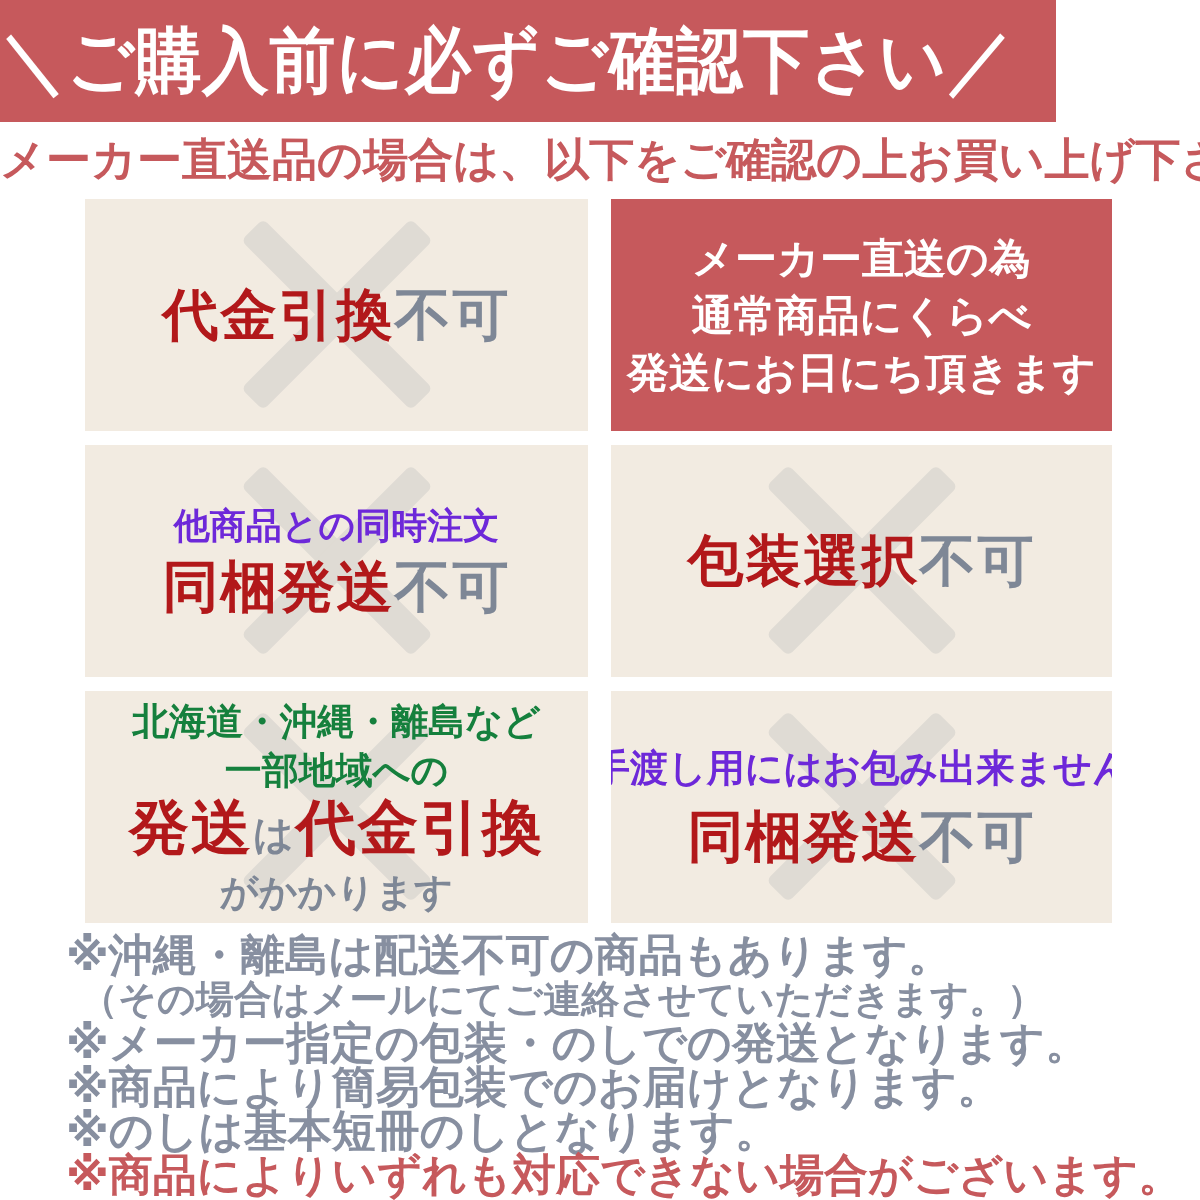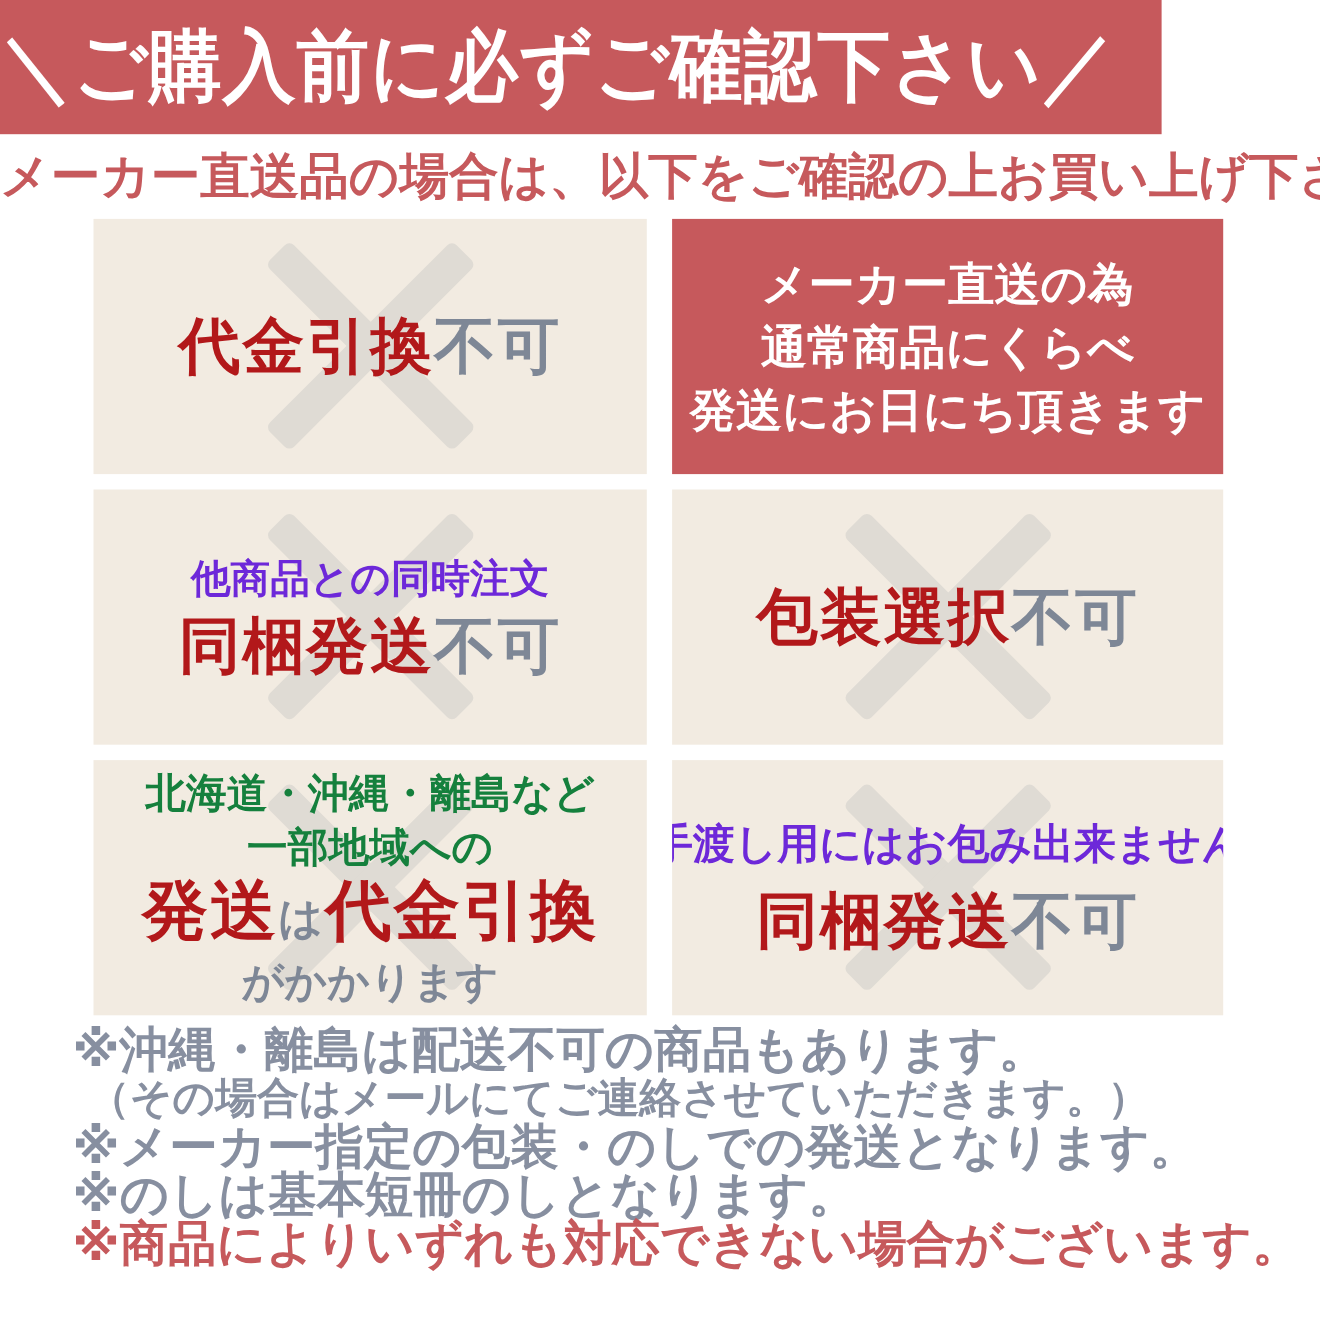--- a/index.html
+++ b/index.html
@@ -180,15 +180,16 @@
       </div>
     </div>
   </div>
 
 </div>
 
 <div class="notes">
   <p class="note">※沖縄・離島は配送不可の商品もあります。</p>
   <p class="note note-small">（その場合はメールにてご連絡させていただきます。）</p>
   <p class="note">※メーカー指定の包装・のしでの発送となります。</p>
+  <p class="note">※商品により簡易包装でのお届けとなります。</p>
   <p class="note">※のしは基本短冊のしとなります。</p>
   <p class="note note-pink">※商品によりいずれも対応できない場合がございます。</p>
 </div>
 
 </body></html>

